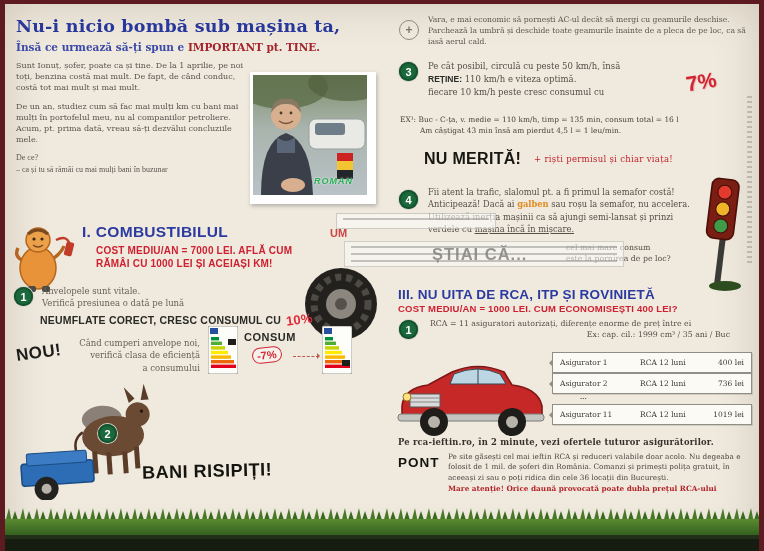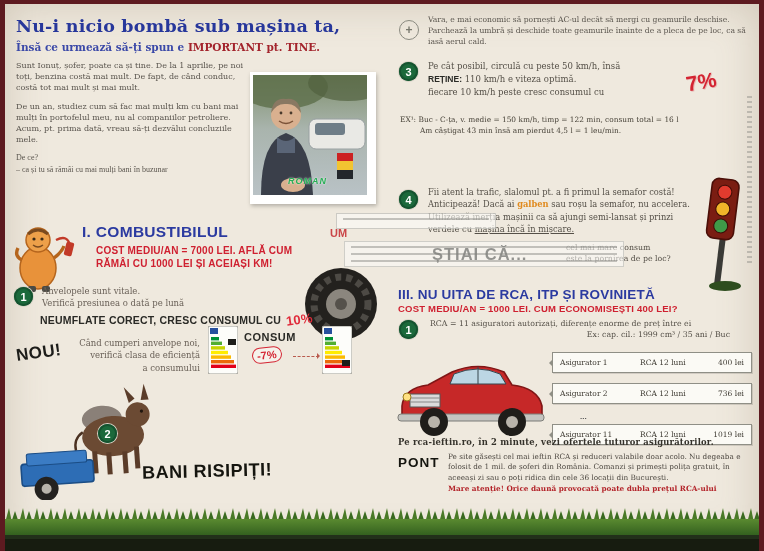--- a/index.html
+++ b/index.html
@@ -13,21 +13,21 @@
   .main-title{left:16px;top:16px;font:bold 17.5px "DejaVu Serif",serif;color:#27379b;letter-spacing:.2px;}
   .subtitle{left:16px;top:41px;font:bold 10.5px "DejaVu Serif",serif;color:#3b49a8;}
   .subtitle .em{color:#a3242c;}
   .intro{left:16px;top:60px;width:232px;font:8px/1.4 "DejaVu Serif",serif;color:#5a554e;}
   .intro p{margin:0 0 7px 0;}
   .why{margin-top:2px;font-family:Liberation Serif, serif;}
 
   
   .photo{left:250px;top:72px;width:120px;height:126px;background:#fff;padding:3px;
          box-shadow:1px 2px 4px rgba(0,0,0,.25);}
-  .photo-caption{left:248px;top:176px;font:bold italic 9px "Liberation Sans",sans-serif;
+  .photo-caption{left:274px;top:176px;font:bold italic 9px "Liberation Sans",sans-serif;
                  color:#27ae55;text-shadow:0 0 2px #fff;letter-spacing:1px;padding-left:40px;}
 
   
   .sec1-title{left:82px;top:223px;font:bold 15.5px "Liberation Sans",sans-serif;color:#2b3aa0;letter-spacing:.3px;}
   .cost{font:bold 10px "Liberation Sans",sans-serif;color:#cf2030;letter-spacing:.2px;}
   .cost1{left:96px;top:245px;}
   .cost2{left:96px;top:258px;}
 
   .num{width:19px;height:19px;border-radius:50%;background:#1b693b;color:#fff;
        font:bold 11px "Liberation Sans",sans-serif;display:flex;align-items:center;
@@ -67,21 +67,21 @@
   .uline{text-decoration:underline;}
   .stiai{left:432px;top:245px;font:900 16.5px "Liberation Sans",sans-serif;color:#15150f;letter-spacing:1px;}
   .stiai-side{left:566px;top:243px;font:7.8px/1.4 "DejaVu Serif",serif;color:#555048;}
 
   .sec3-title{left:398px;top:287px;font:bold 13.5px "Liberation Sans",sans-serif;color:#2b3aa0;letter-spacing:.2px;}
   .sec3-sub{left:398px;top:303px;font:bold 9.5px "Liberation Sans",sans-serif;color:#cf2030;letter-spacing:.2px;}
   .rca-tip{left:430px;top:318px;width:300px;font:7.8px/1.45 "DejaVu Serif",serif;color:#555048;}
   .rca-tip .c{display:block;text-align:right;}
 
   .ins-table{left:552px;top:352px;width:200px;}
-  .ins-row{position:relative;height:19px;margin-bottom:10px;background:#fbfaf5;border:1px solid #8f8f86;
+  .ins-row{position:relative;height:19px;margin-bottom:0;background:#fbfaf5;border:1px solid #8f8f86;
            display:flex;align-items:center;justify-content:space-between;padding:0 7px;
            font:7.5px "DejaVu Serif",serif;color:#3f3b33;box-shadow:1px 1px 0 rgba(0,0,0,.12);}
   .ins-row:before{content:"";position:absolute;left:-8px;top:6px;border:4px solid transparent;border-right-color:#8f8f86;}
   .ins-ellipsis{font:bold 8px "Liberation Sans",sans-serif;color:#555;margin:-2px 0 3px 28px;}
 
   .site-line{left:398px;top:437px;font:bold 8.4px "DejaVu Serif",serif;color:#35322b;letter-spacing:.2px;}
   .pont{left:398px;top:455px;font:900 13.5px "Liberation Sans",sans-serif;color:#15150f;letter-spacing:1px;}
   .pont-text{left:448px;top:452px;width:306px;font:7.3px/1.42 "DejaVu Serif",serif;color:#4c4740;}
   .pont-warning{color:#b3242a;margin-top:1px;font-weight:bold;}
 
@@ -256,24 +256,28 @@
 
   <div class="abs num" style="left:399px;top:62px;">3</div>
   <div class="abs tip3-text">
     <div>Pe cât posibil, circulă cu peste 50 km/h, însă</div>
     <div><span class="retine">REȚINE:</span><span> 110 km/h e viteza optimă.</span></div>
     <div>fiecare 10 km/h peste cresc consumul cu</div>
   </div>
   <div class="abs badge7">7%</div>
 
   <div class="abs ex">
-    <span>EX¹: Buc - C-ța, v. medie = 150 km/h, timp = 122 min, consum total = 16 l</span>
+    <span>EX¹: Buc - C-ța, v. medie = 110 km/h, timp = 135 min, consum total = 16 l</span>
     <span class="ind">Am câștigat 43 min însă am pierdut 4,5 l = 1 leu/min.</span>
   </div>
 
+  <div class="abs numerita">
+    <span>NU MERITĂ!</span>
+    <span class="sfx">+ riști permisul și chiar viața!</span>
+  </div>
 
   <div class="abs num" style="left:399px;top:190px;">4</div>
   <div class="abs tip4-text">
     <span>Fii atent la trafic, slalomul pt. a fi primul la semafor costă! Anticipează! Dacă ai </span><span class="galben">galben</span><span> sau roșu la semafor, nu accelera. Utilizează inerția mașinii ca să ajungi semi-lansat și prinzi verdele cu </span><span class="uline">mașina încă în mișcare.</span>
   </div>
 
   <div class="abs" style="left:693px;top:176px;">
     <svg width="56" height="116">
       <g transform="rotate(7 28 60)">
         <rect x="27" y="56" width="6" height="52" fill="#3a3a36"></rect>

